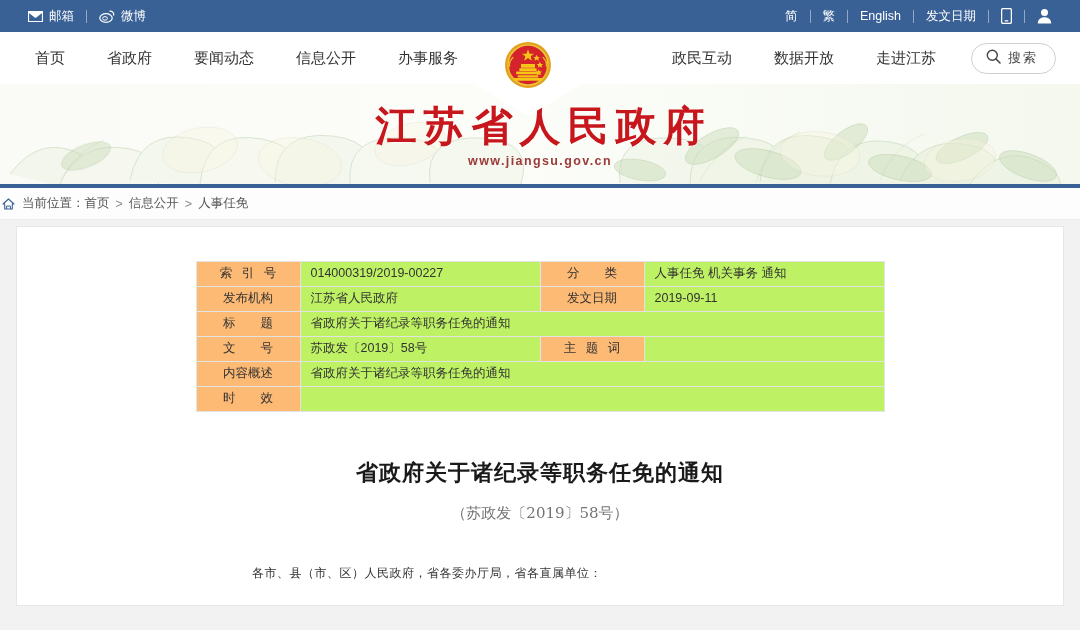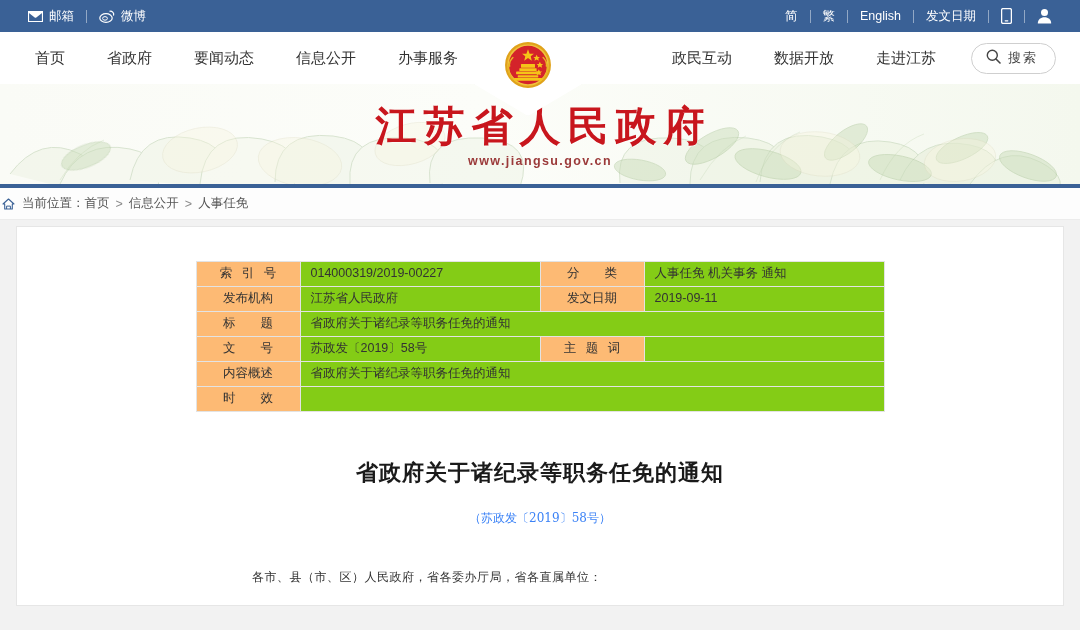--- a/index.html
+++ b/index.html
@@ -173,41 +173,41 @@
     padding: 2px 10px;
     vertical-align: middle;
     line-height: 1.4;
   }
   .meta-table td.lab {
     background: #fdba74;
     text-align: center;
     color: #333;
     white-space: nowrap;
   }
-  .meta-table td.val { background: #84cc16; }
+  .meta-table td.val { background: #bef264; }
   .col-lab1 { width: 104px; }
   .col-val1 { width: 240px; }
   .col-lab2 { width: 104px; }
   .col-val2 { width: 240px; }
   .sp2 { letter-spacing: 3px; text-indent: 3px; }
 
   
   .doc { margin-top: 46px; text-align: center; }
   .doc-title {
     font-family: "DejaVu Serif", "Liberation Serif", serif;
     font-size: 22px;
     font-weight: bold;
     color: #1a1a1a;
     letter-spacing: 1px;
   }
   .doc-number {
     font-family: "DejaVu Serif", "Liberation Serif", serif;
-    font-size: 12px;
-    color: #3b82f6;
-    margin-top: 22px;
+    font-size: 15px;
+    color: #737373;
+    margin-top: 16px;
   }
   .doc-salutation {
     margin: 42px auto 0 auto;
     width: 688px;
     text-align: left;
     padding-left: 56px;
     font-size: 12px;
     color: #333;
     letter-spacing: 0.5px;
   }

